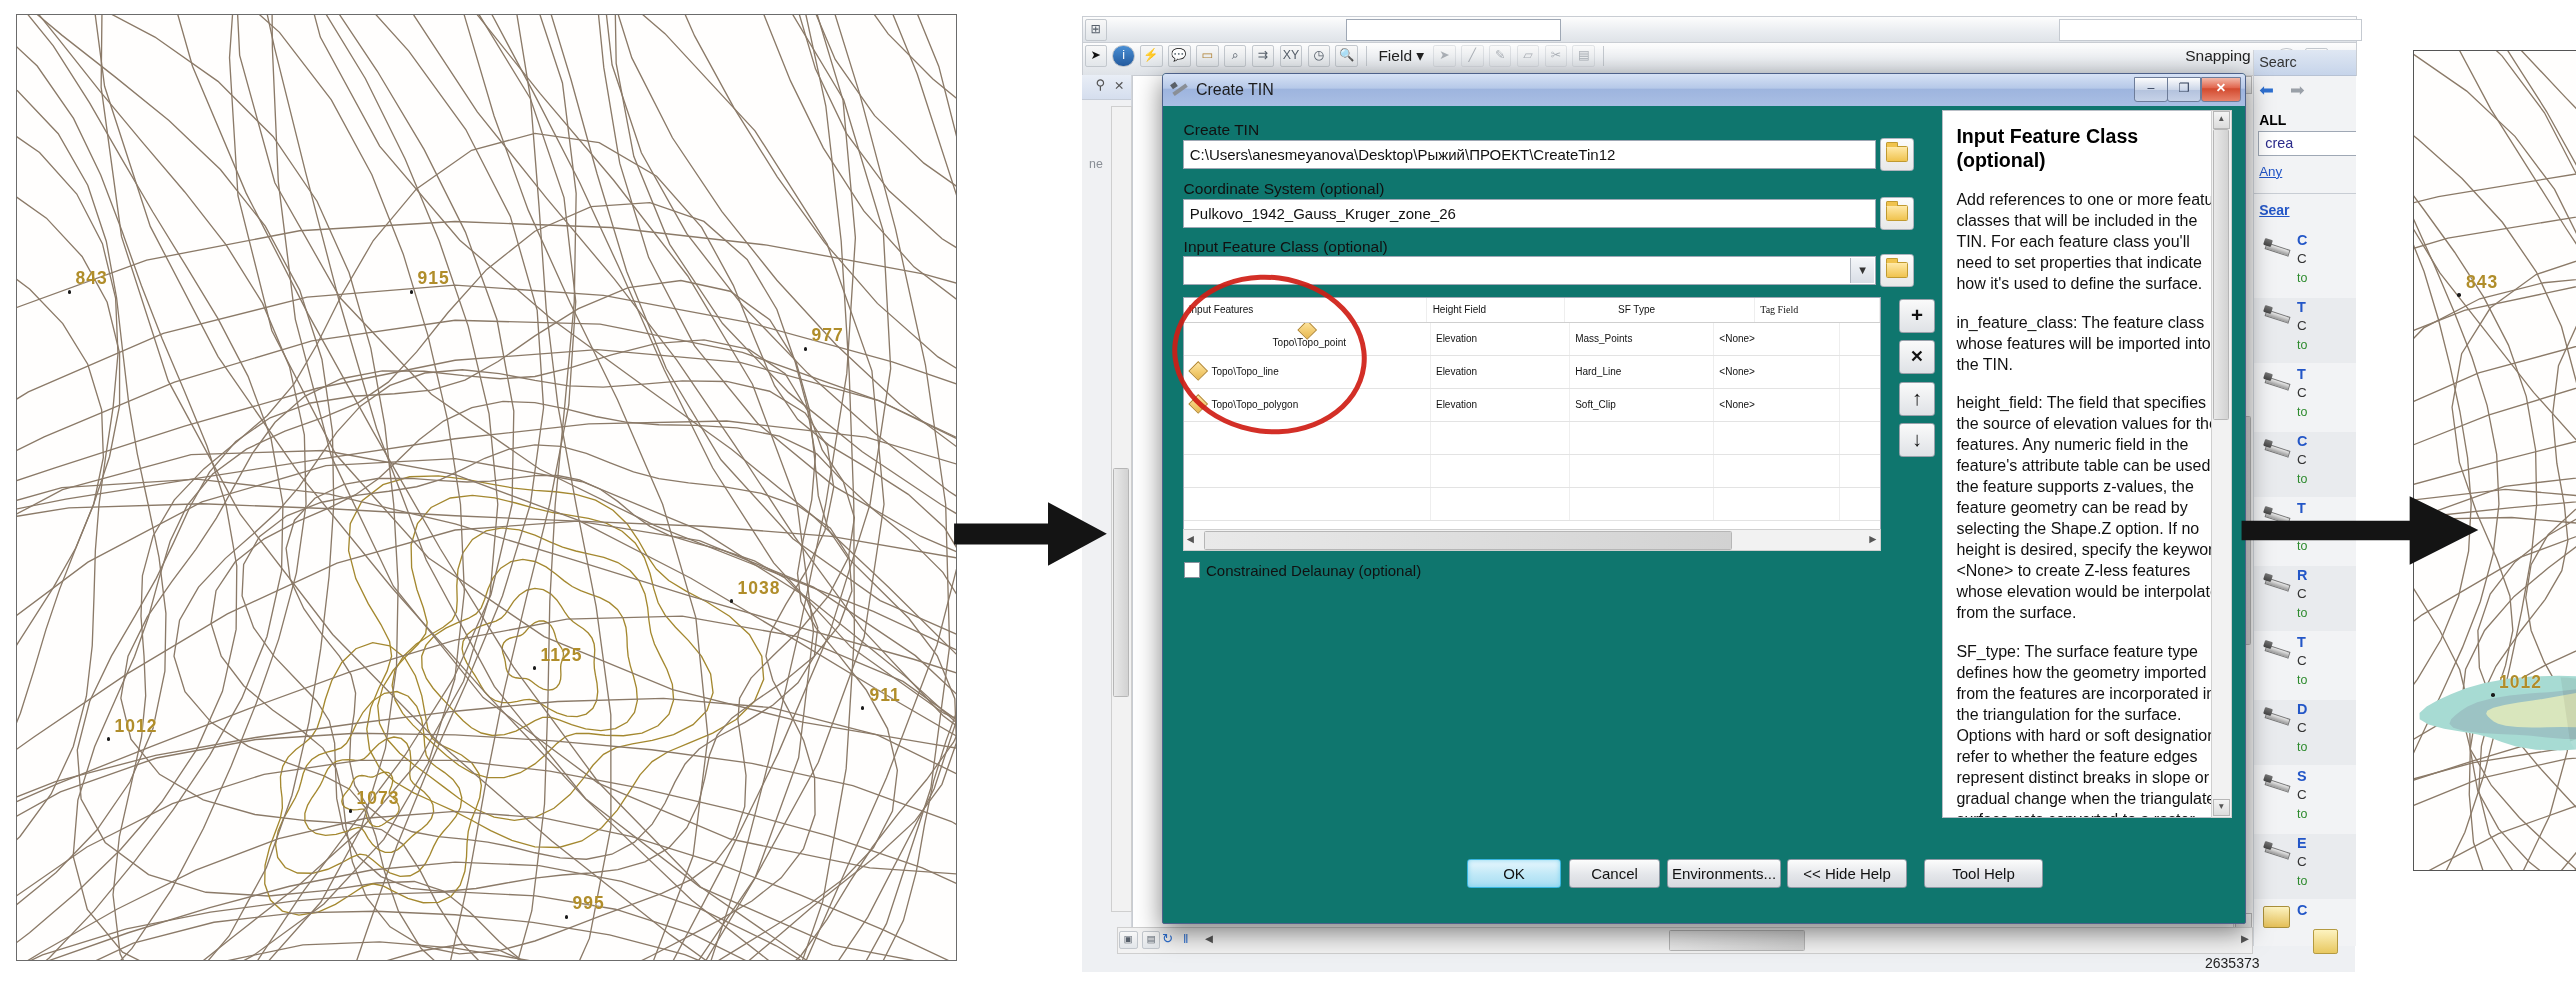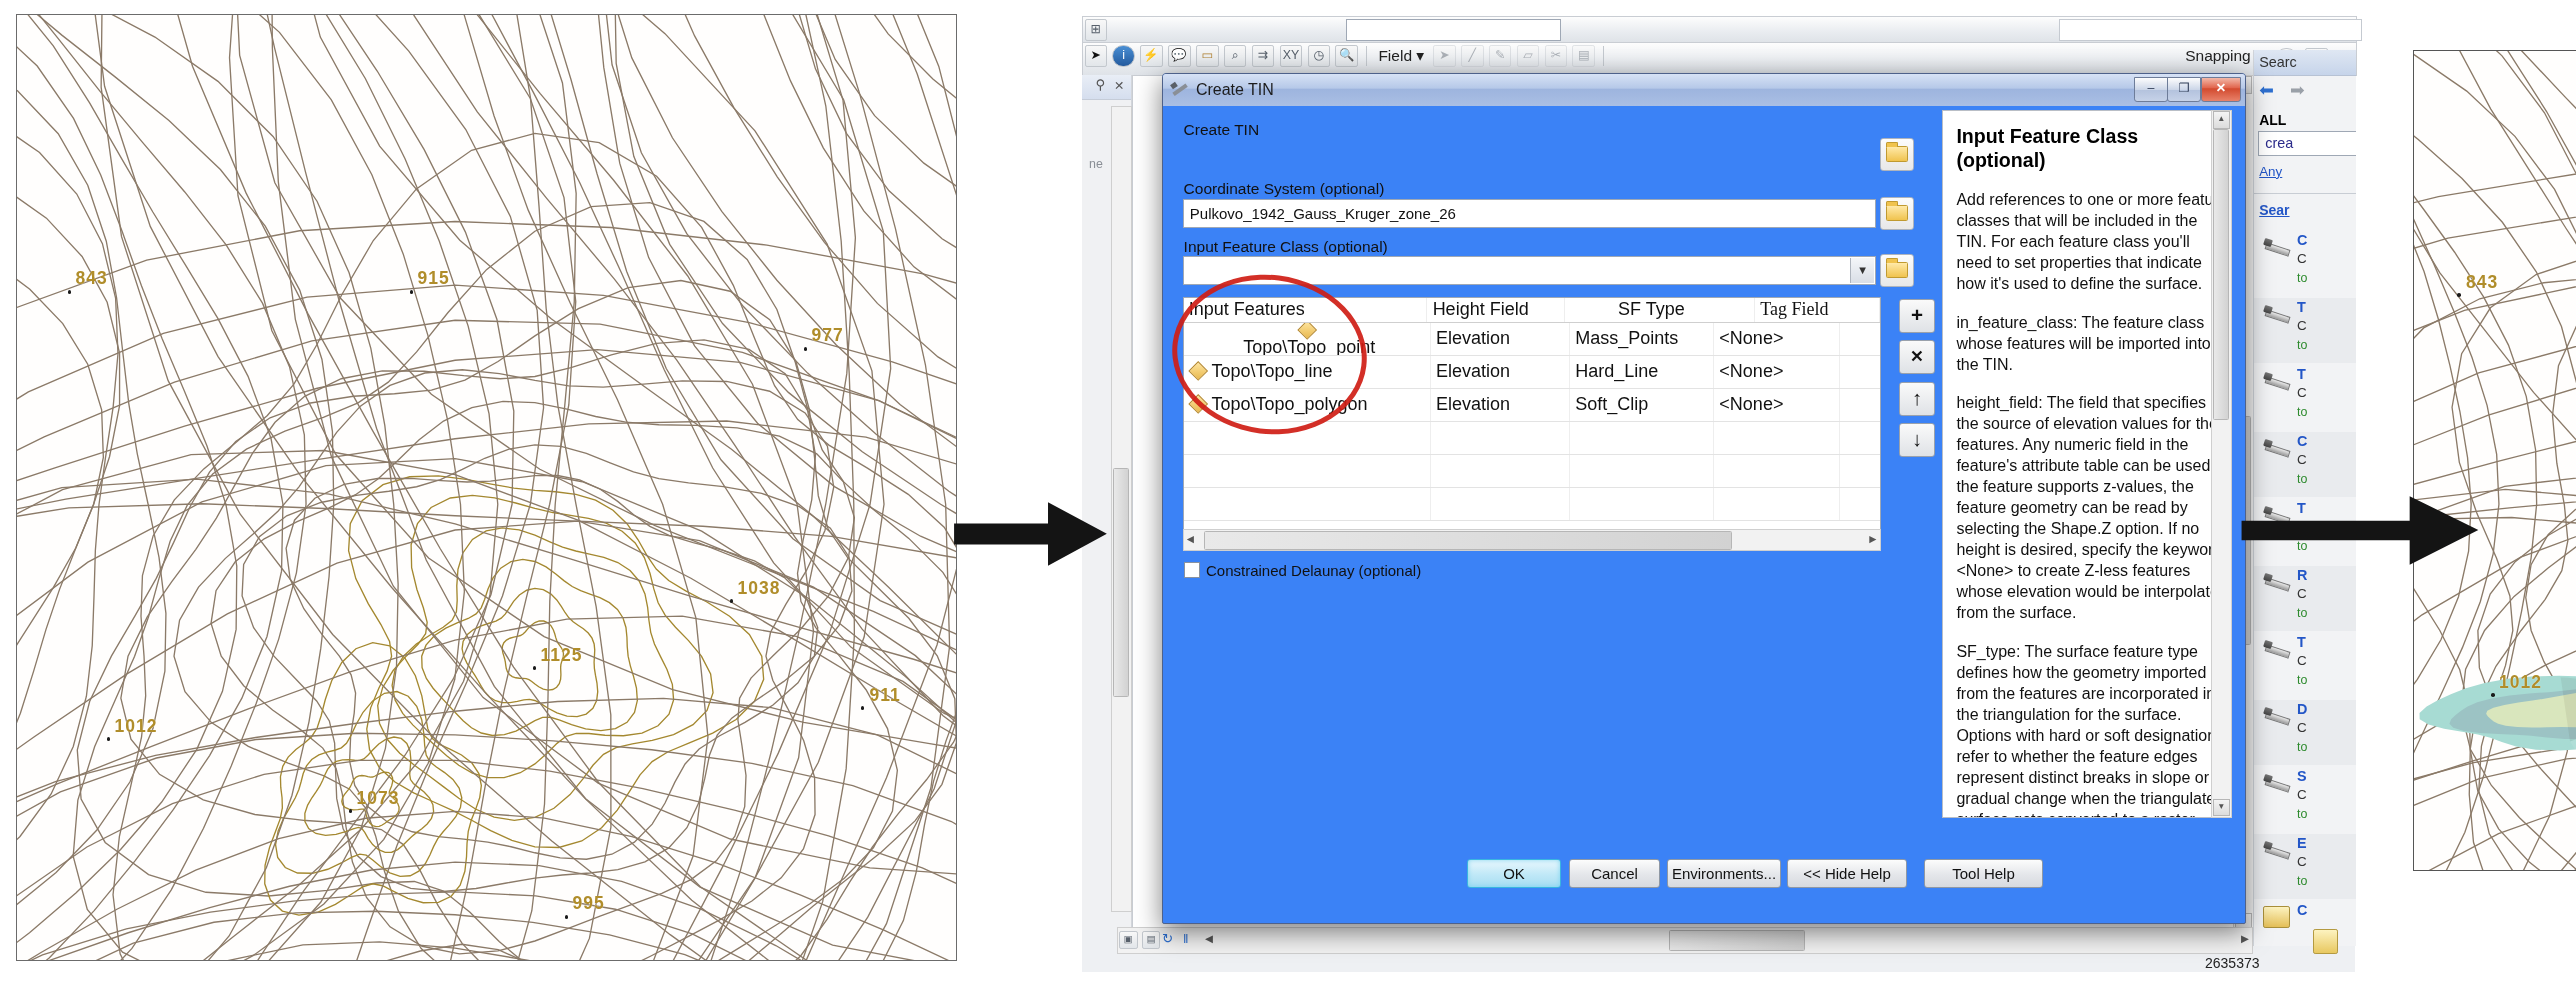--- a/index.html
+++ b/index.html
@@ -15,35 +15,35 @@
   #arcmap{position:absolute;left:1082px;top:15.5px;width:1273px;height:956px;background:#eef0f3;}
   .toolbar{position:absolute;background:linear-gradient(#fdfdfd,#e9ecf0 60%,#dfe3e8);border:0.5px solid #c9cdd3;}
   .tbicon{display:inline-block;width:20.6px;height:20.6px;margin:2.1px 1.5px;background:linear-gradient(#f8f8f8,#e2e6ea);border:0.5px solid #c2c7cd;border-radius:2.1px;vertical-align:middle;text-align:center;line-height:19.6px;font-size:12.4px;color:#57606b;}
   .tbtext{display:inline-block;font-size:15.5px;color:#222;margin:0 5.2px;vertical-align:middle;}
   .tbsep{display:inline-block;width:1px;height:20.6px;background:#c3c8ce;margin:0 4.1px;vertical-align:middle;}
   
   .sb-track{position:absolute;background:#f2f2f2;border:0.5px solid #cfcfcf;}
   .sb-thumb{position:absolute;background:linear-gradient(90deg,#e9e9e9,#d2d2d2);border:0.5px solid #b6b6b6;border-radius:1.5px;}
   .sb-btn{position:absolute;background:linear-gradient(#f4f4f4,#dcdcdc);border:0.5px solid #b6b6b6;color:#555;text-align:center;}
   
-  #dlg{position:absolute;left:1162px;top:72px;width:1082px;height:849px;border:1.5px solid #4e618a;border-radius:4.1px 4.1px 2.1px 2.1px;box-shadow:0 7.2px 26px rgba(0,0,0,.5);background:#3b82f6;}
+  #dlg{position:absolute;left:1162px;top:72px;width:1082px;height:849px;border:1.5px solid #4e618a;border-radius:4.1px 4.1px 2.1px 2.1px;box-shadow:0 7.2px 26px rgba(0,0,0,.5);background:#0f766e;}
   #dlg-title{position:absolute;left:0;top:0;right:0;height:32px;border-radius:2.6px 2.6px 0 0;background:linear-gradient(#d7e2f5,#b5c8e8 45%,#9db4de 46%,#aabfe4);display:flex;align-items:center;padding-left:8.2px;font-size:16px;color:#1c1c1c;}
   .winbtn{position:absolute;top:3.1px;height:23px;border:0.5px solid #6d7c99;border-radius:0 0 3.1px 3.1px;background:linear-gradient(#fdfdfd,#ccd6e8 50%,#b3c2dd 51%,#c6d2e8);color:#33405a;font-size:12.4px;text-align:center;line-height:21.6px;}
   .winbtn.close{background:linear-gradient(#f2b8a8,#e06148 45%,#c23category 0,#d24a2e 46%,#e8826a);background:linear-gradient(#f2b8a8,#e06148 45%,#d24a2e 46%,#e8826a);color:#fff;font-weight:bold;}
   .dlabel{position:absolute;font-size:15.5px;color:#111;}
   .dinput{position:absolute;background:#fff;border:1px solid #9fa8b5;font-size:15px;color:#111;display:flex;align-items:center;padding:0 6.2px;overflow:hidden;white-space:nowrap;}
   .browse{position:absolute;width:32px;height:31px;background:linear-gradient(#fcfcfc,#e8e8e8);border:1px solid #aeb4bd;border-radius:3.1px;display:flex;align-items:center;justify-content:center;}
   .folder{width:19.6px;height:13.4px;background:linear-gradient(#ffe9a8,#f0c34e);border:1px solid #c09a30;border-radius:1.5px;position:relative;}
   .folder:before{content:"";position:absolute;left:-1px;top:-5.2px;width:9.3px;height:4.1px;background:#f0c34e;border:1px solid #c09a30;border-bottom:none;border-radius:1.5px 1.5px 0 0;}
   .combo-arrow{position:absolute;right:1px;top:1px;bottom:1px;width:23px;background:linear-gradient(#f4f6f9,#d9dee6);border-left:1px solid #aeb4bd;color:#333;font-size:11.3px;display:flex;align-items:center;justify-content:center;}
   
   #ftable{position:absolute;background:#fff;border:1px solid #9fa8b5;}
   .frow{display:flex;border-bottom:0.5px solid #e3e3e3;height:32px;align-items:center;}
   .frow.hdr{height:24px;border-bottom:1px solid #cfcfcf;color:#111;}
-  .fcell{font-size:18px;color:#111;padding-left:5.2px;white-space:nowrap;overflow:hidden;border-right:0.5px solid #eee;height:100%;display:flex;align-items:center;}
+  .fcell{font-size:10px;color:#111;padding-left:5.2px;white-space:nowrap;overflow:hidden;border-right:0.5px solid #eee;height:100%;display:flex;align-items:center;}
   .diamond{width:12.4px;height:12.4px;background:linear-gradient(135deg,#ffe6a0,#e8b84e);border:1px solid #b3862c;transform:rotate(45deg);margin:0 6.2px 0 2.1px;flex:none;}
   .sidebtn{position:absolute;width:34px;height:32px;background:linear-gradient(#fafafa,#dfe2e6);border:1px solid #9aa1ab;border-radius:3.1px;font-size:20.6px;font-weight:bold;color:#111;text-align:center;line-height:30px;}
   .chk{position:absolute;width:14.4px;height:14.4px;border:1px solid #8a929e;background:#fff;}
   
   #redcircle{position:absolute;border:5.2px solid #cf1d15;border-radius:50%;transform:rotate(7deg);opacity:.92;}
   
   #help{position:absolute;background:#fff;border:1px solid #b9bec6;overflow:hidden;}
   #help h2{font-size:19.6px;margin:13.4px 0 5.2px 13.4px;color:#000;width:268px;line-height:24px;}
   #help p{font-size:16px;line-height:21px;color:#111;margin:17.5px 0 0 13.4px;width:273px;}
   
@@ -325,20 +325,21 @@
           <span style="position:absolute;left:1px;top:6.2px;width:15.5px;height:3.6px;background:#8a8f96;transform:rotate(-35deg);"></span>
           <span style="position:absolute;left:0;top:1px;width:6.2px;height:5.2px;background:#5a6068;transform:rotate(-35deg);"></span>
         </span>
         <span>Create TIN</span>
         <span class="winbtn" style="right:77px;width:32px;">–</span>
         <span class="winbtn" style="right:44px;width:32px;">❐</span>
         <span class="winbtn close" style="right:4.1px;width:38px;">✕</span>
       </div>
 
       <div class="dlabel" style="left:20.6px;top:47px;">Create TIN</div>
+      <div class="dinput" style="left:19.6px;top:66px;width:679px;height:27px;">C:\Users\anesmeyanova\Desktop\Рыжий\ПРОЕКТ\CreateTin12</div>
       <div class="browse" style="left:717px;top:64px;">
           <span class="folder"></span>
         </div>
 
       <div class="dlabel" style="left:20.6px;top:106px;">Coordinate System (optional)</div>
       <div class="dinput" style="left:19.6px;top:125px;width:679px;height:27px;">Pulkovo_1942_Gauss_Kruger_zone_26</div>
       <div class="browse" style="left:717px;top:123px;">
           <span class="folder"></span>
         </div>
 

